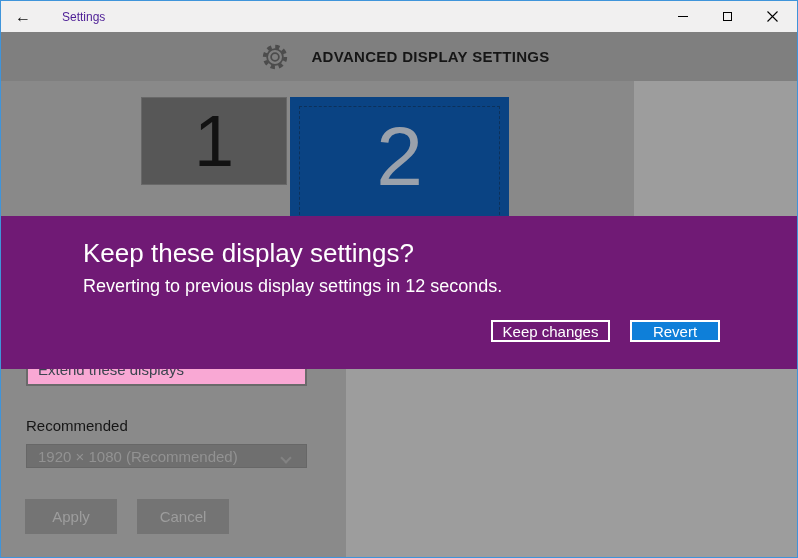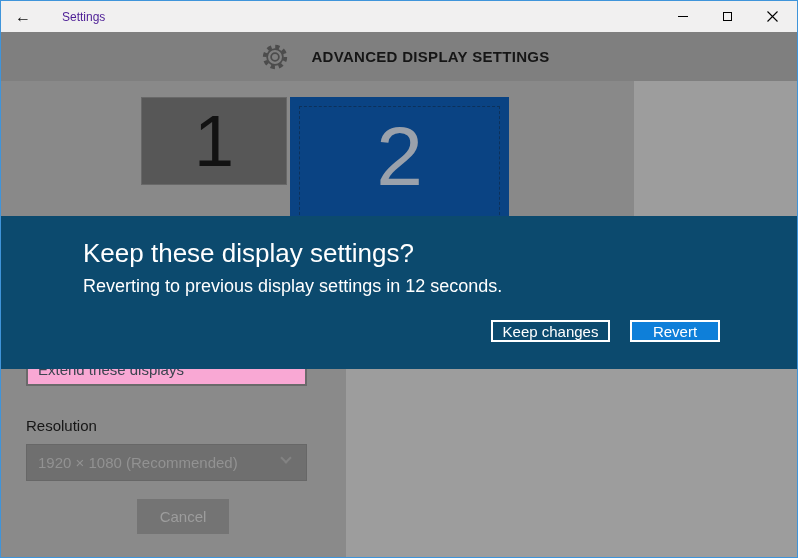--- a/index.html
+++ b/index.html
@@ -55,21 +55,21 @@
   }
   .monitor-2 .focus-dashes {
     position:absolute; left:9px; top:9px; right:9px; bottom:-4px;
     border:1px dashed rgba(15,35,60,.55); border-bottom:none;
   }
   .monitor span { position:relative; }
 
   
   .dialog {
     position:absolute; left:0; top:215px; width:100%; height:153px;
-    background:#0c4a6e; z-index:10; color:#fff;
+    background:#701a75; z-index:10; color:#fff;
   }
   .dialog-title { position:absolute; left:82px; top:22px; font-size:26px; font-weight:300; }
   .dialog-msg   { position:absolute; left:82px; top:60px; font-size:18px; }
   .dialog-btn {
     position:absolute; top:104px; height:22px;
     border:2px solid #fff; background:transparent; color:#fff;
     font-size:15px; font-family:inherit; text-align:center; padding:0;
   }
   .btn-keep   { left:490px; width:119px; }
   .btn-revert { left:629px; width:90px; background:#0e7fd9; }
@@ -78,21 +78,21 @@
   .dd-hidden {
     position:absolute; left:25px; top:353px; width:281px; height:32px;
     background:#f9a8d4; border:2px solid #6a6a6a; z-index:1;
     display:flex; align-items:center; overflow:hidden;
   }
   .dd-hidden .dd-text { font-size:15px; color:#3c4450; margin-left:10px; line-height:30px; }
 
   .res-label { position:absolute; left:25px; top:416px; font-size:15px; color:#161616; }
 
   .dd-res {
-    position:absolute; left:25px; top:443px; width:281px; height:37px;
+    position:absolute; left:25px; top:443px; width:281px; height:24px;
     background:#6f6f6f; border:1px solid #676767;
     display:flex; align-items:center;
   }
   .dd-res .dd-text { font-size:15px; color:#929292; margin-left:11px; }
   .chev {
     position:absolute; right:16px; top:9px; width:8px; height:8px;
     border-right:2px solid #838383; border-bottom:2px solid #838383;
     transform:rotate(45deg);
   }
 
@@ -155,21 +155,22 @@
     <span class="dd-text">Extend these displays</span>
   </div>
 
   <div class="dialog">
     <div class="dialog-title">Keep these display settings?</div>
     <div class="dialog-msg">Reverting to previous display settings in 12 seconds.</div>
     <button class="dialog-btn btn-keep">Keep changes</button>
     <button class="dialog-btn btn-revert">Revert</button>
   </div>
 
-  <div class="res-label">Resolution</div>
+  <div class="res-label">Recommended</div>
   <div class="dd-res">
     <span class="dd-text">1920 × 1080 (Recommended)</span>
     <span class="chev"></span>
   </div>
 
+  <button class="form-btn btn-apply">Apply</button>
   <button class="form-btn btn-cancel">Cancel</button>
 
 </div>
 
 </body></html>

